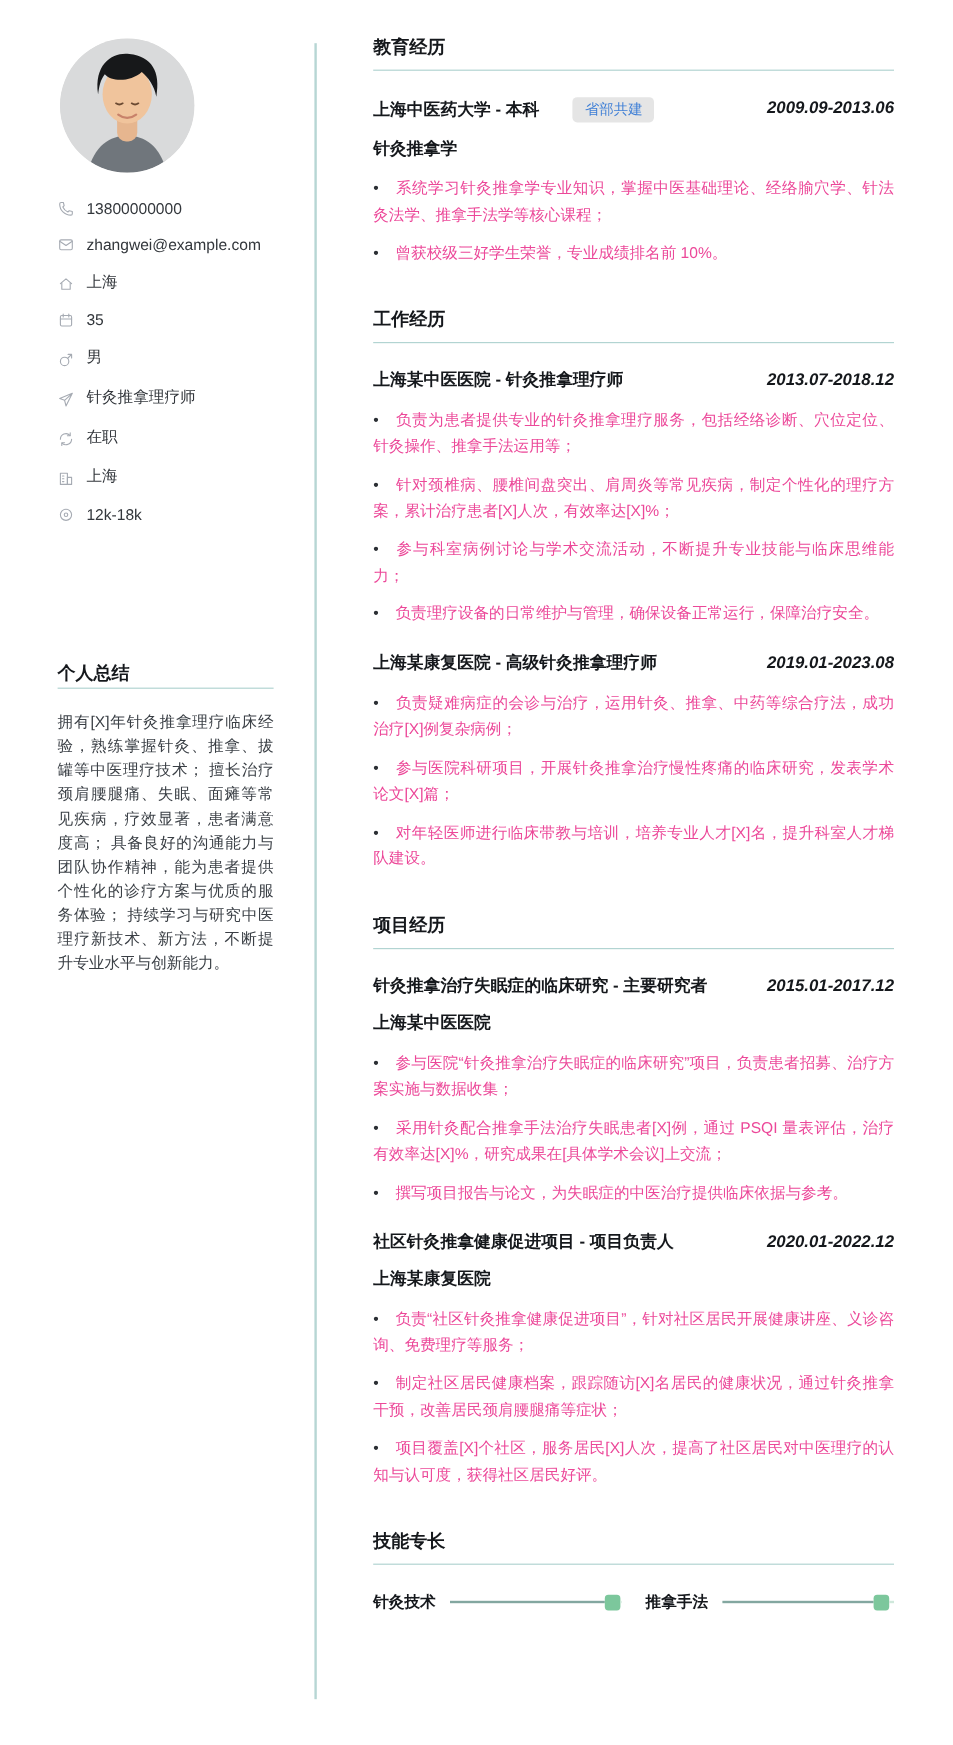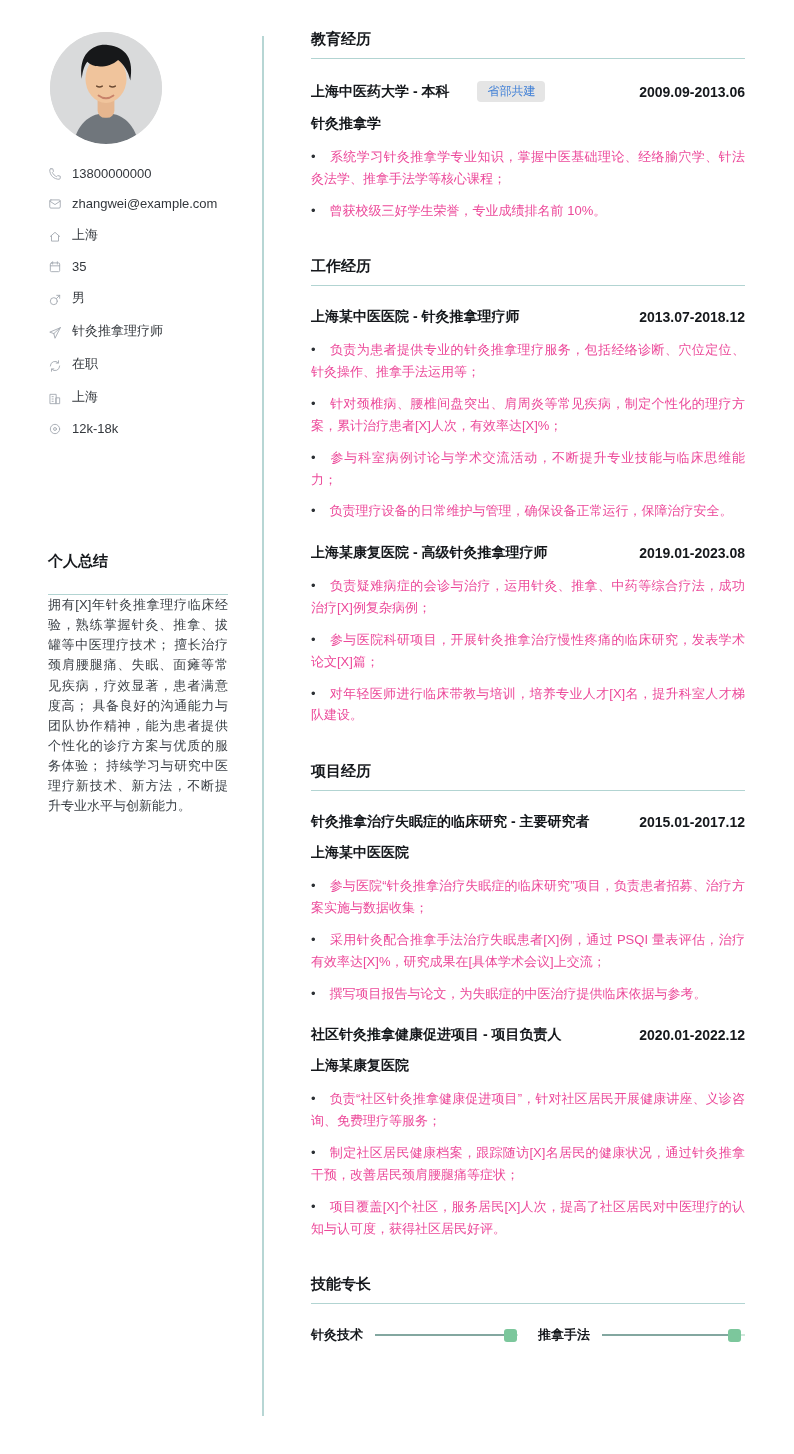--- a/index.html
+++ b/index.html
@@ -30,45 +30,45 @@
   .contact-list li{
     display:flex; align-items:flex-end; gap:10px;
     font-size:13px; color:#33373c; margin-bottom:15px;
   }
   .cicon{ width:14px; height:14px; flex:0 0 14px; display:inline-flex; }
   .cicon svg{ width:14px; height:14px; stroke:#a6abb3; fill:none;
     stroke-width:1.6; stroke-linecap:round; stroke-linejoin:round; }
   .summary-block{ margin-top:116px; }
   .side-h2{
     font-size:15px; font-weight:bold; color:#15181c;
-    padding-bottom:23px; border-bottom:1px solid #b2d4d2; 
+    padding-bottom:2px; border-bottom:1px solid #b2d4d2; margin-bottom:18px;
   }
   .summary-text{
     font-size:13px; line-height:1.55; color:#3a3f45;
     text-align:justify;
   }
   
   .v-divider{
     width:2px; flex:0 0 2px; background:#b7d6d4;
     margin:6px 0 10px 34px; height:1380px;
   }
   
   .main{ flex:1; padding:0 49px 0 47px; }
   .section{ margin-bottom:36px; }
   .sec-h2{
     font-size:15px; font-weight:bold; color:#15181c;
     padding-bottom:9px; border-bottom:1px solid #b2d4d2; margin-bottom:22px;
   }
   .entry{ margin-bottom:22px; }
   .entry-head{
-    display:flex; justify-content:space-between; align-items:center;
+    display:flex; justify-content:space-between; 
     margin-bottom:13px;
   }
   .entry-title{ font-size:14px; font-weight:bold; color:#15181c; display:flex; align-items:center; }
-  .entry-date{ font-size:14px; font-weight:bold; color:#15181c; white-space:nowrap; }
+  .entry-date{ font-size:14px; font-weight:bold; color:#15181c; white-space:nowrap;font-style:italic; }
   .tag{
     font-size:12px; font-weight:normal; color:#3f7fd6; background:#e5e5e5;
     border-radius:4px; padding:2px 10px; margin-left:28px; white-space:nowrap;
   }
   .entry-sub{ font-size:14px; font-weight:bold; color:#15181c; margin-bottom:13px; }
   .bullet{
     font-size:13px; line-height:1.68; color:#ec4899;
     margin-bottom:10px; text-align:justify;
   }
   .bullet::before{ content:"•"; margin-right:14px; color:#2b2f34; }

